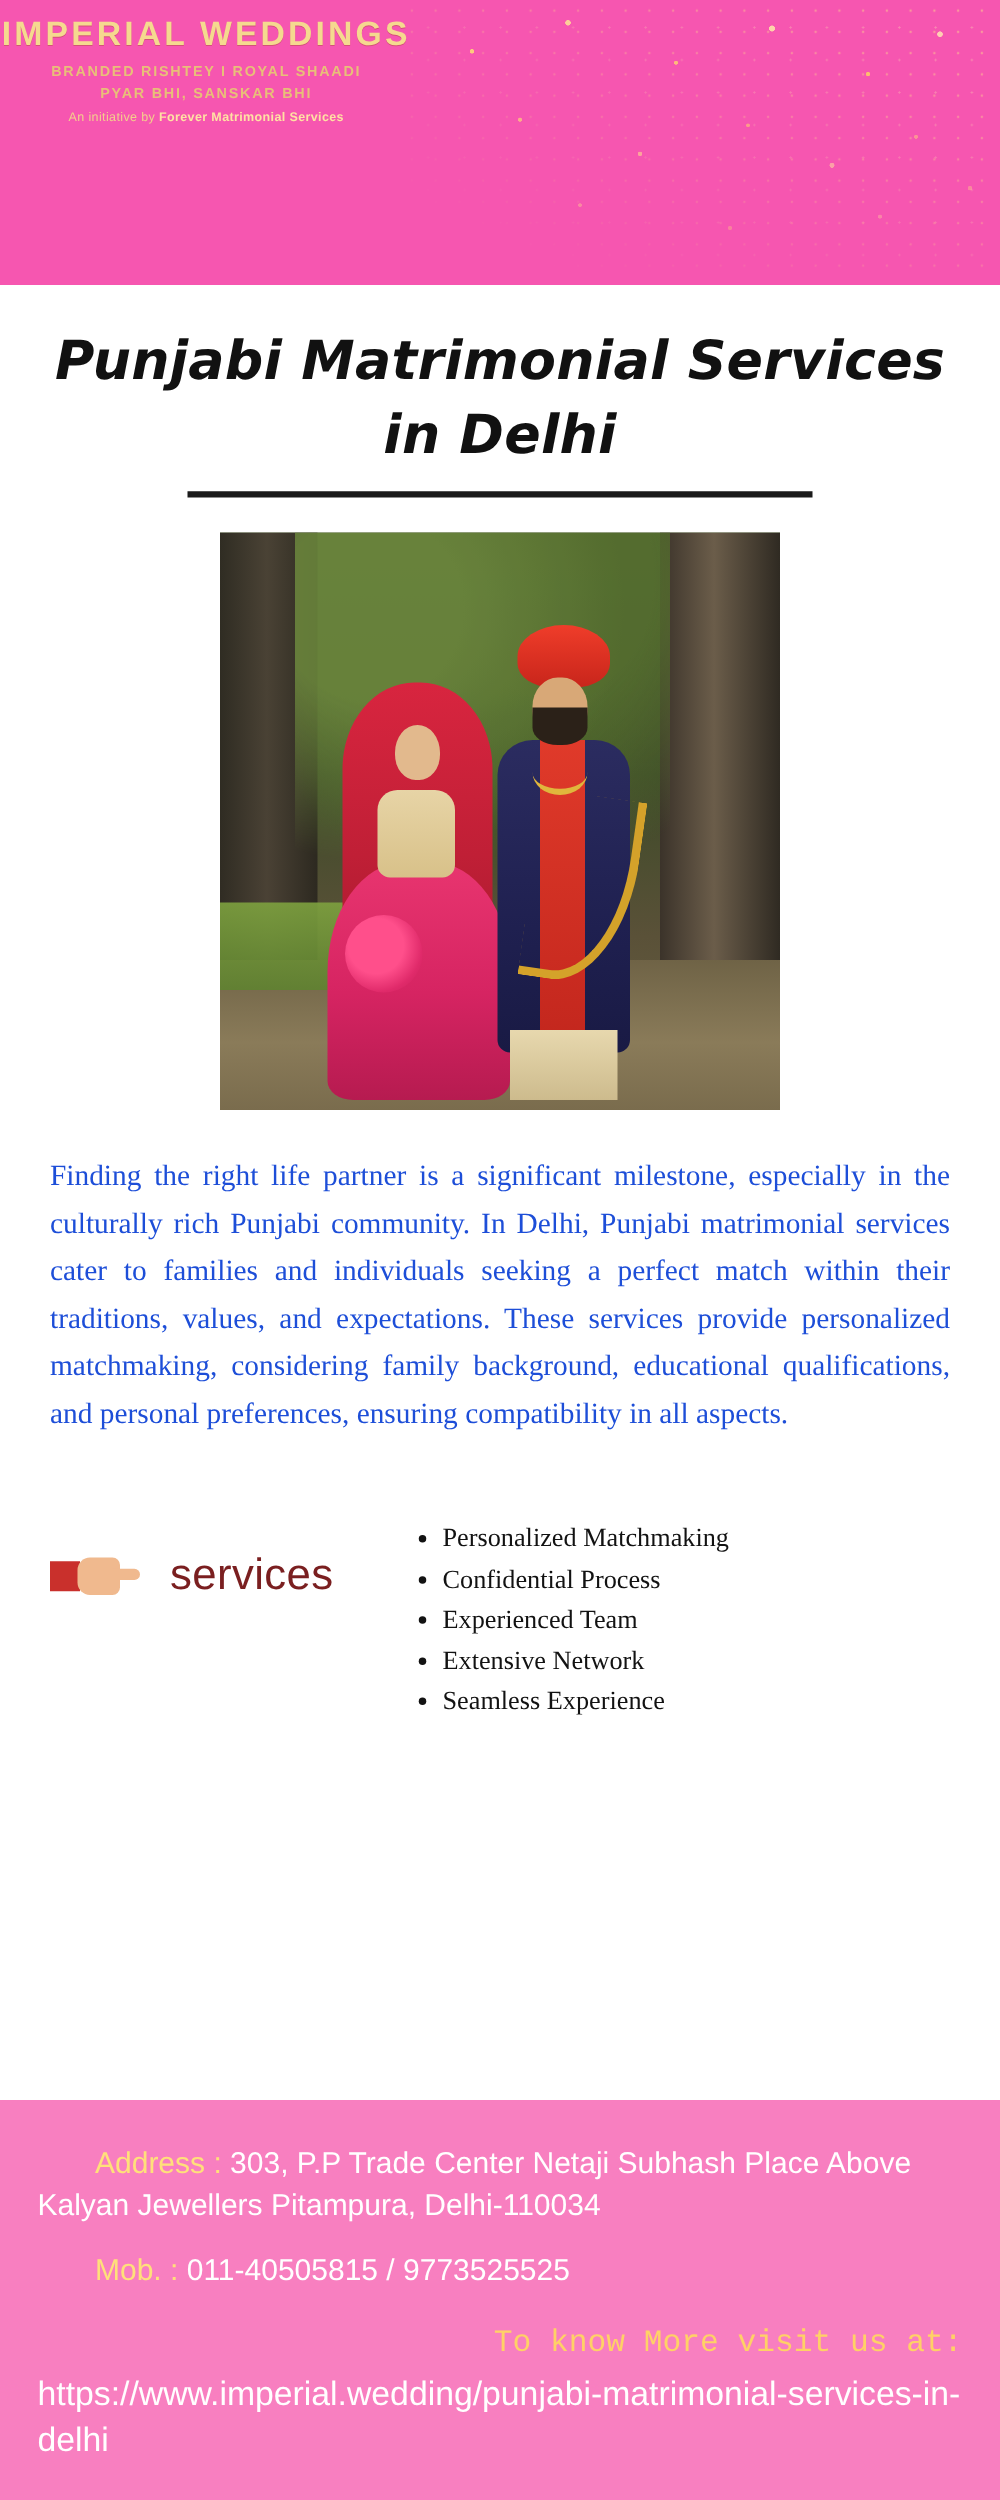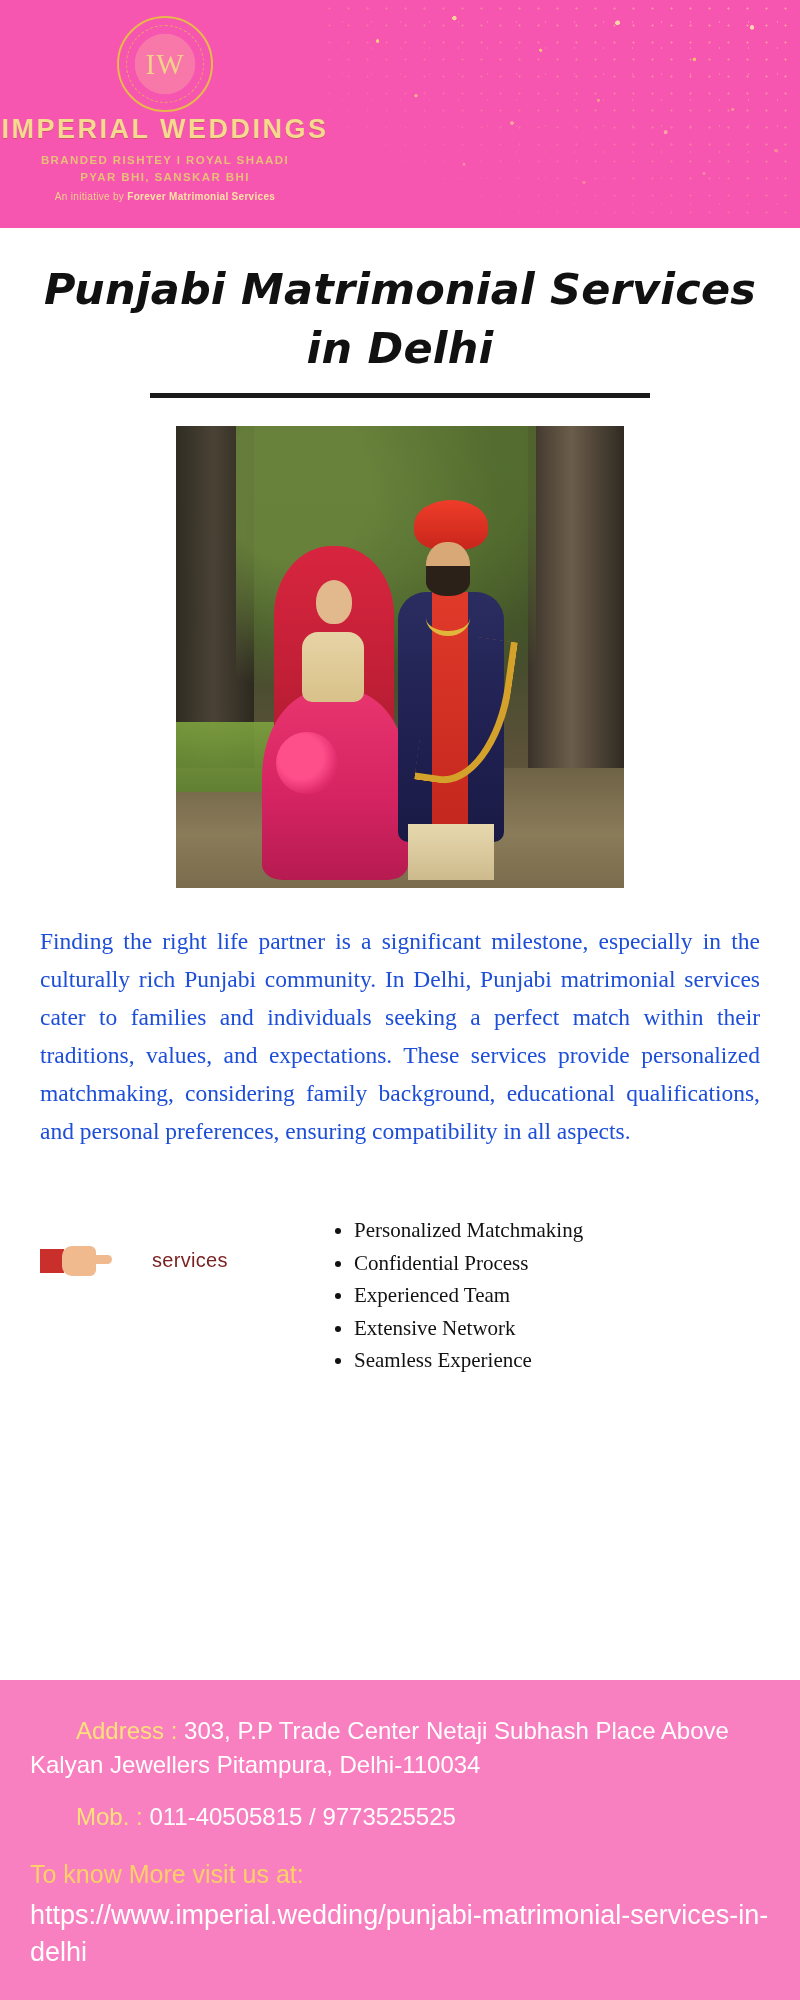--- a/index.html
+++ b/index.html
@@ -289,24 +289,24 @@
   .hand-icon .palm {
     position: absolute; left: 22px; top: 6px; width: 34px; height: 30px;
     background: #f0b98e; border-radius: 10px 6px 6px 10px;
   }
   .hand-icon .finger {
     position: absolute; left: 50px; top: 15px; width: 22px; height: 9px;
     background: #f0b98e; border-radius: 0 5px 5px 0;
   }
   .services-label {
     font-family: "Liberation Sans", sans-serif;
-    font-size: 20px;
+    font-size: 35px;
     color: #7a1f20;
     letter-spacing: 0.3px;
-    margin-left: 40px;
+    margin-left: 24px;
   }
   .services-list {
     margin: 2px;
     padding: 0 0 0 22px;
     list-style: disc;
     flex: 1 1 auto;
   }
   .services-list li {
     font-family: "Liberation Serif", serif;
     font-size: 21px;
@@ -330,45 +330,42 @@
   }
   .footer-key {
     color: #ffe07a;
     margin-left: 46px;
   }
   .footer-mob {
     margin-top: 18px;
   }
   .footer-cta {
     margin-top: 26px;
-    text-align: left;
-    font-family: Liberation Sans, sans-serif;
+    text-align: right;
+    font-family: Liberation Mono, monospace;
     font-size: 25px;
     color: #ffd166;
   }
   .footer-url {
     margin-top: 8px;
     font-family: "Liberation Sans", sans-serif;
     font-size: 27px;
     color: #ffffff;
     line-height: 1.35;
     word-break: break-word;
   }
 </style>
 </head>
 <body>
 
 <div class="poster">
 
   <div class="header">
     <div class="header-sparkle"></div>
     <div class="brand">
-      <div class="brand-monogram">
-        <span>IW</span>
-      </div>
       <div class="brand-name">IMPERIAL WEDDINGS</div>
       <div class="brand-tagline" style="white-space: pre-line;">BRANDED RISHTEY I ROYAL SHAADI
 PYAR BHI, SANSKAR BHI</div>
       <div class="brand-initiative">
         <span>An initiative by </span><b>Forever Matrimonial Services</b>
       </div>
     </div>
   </div>
 
   <div class="content">

